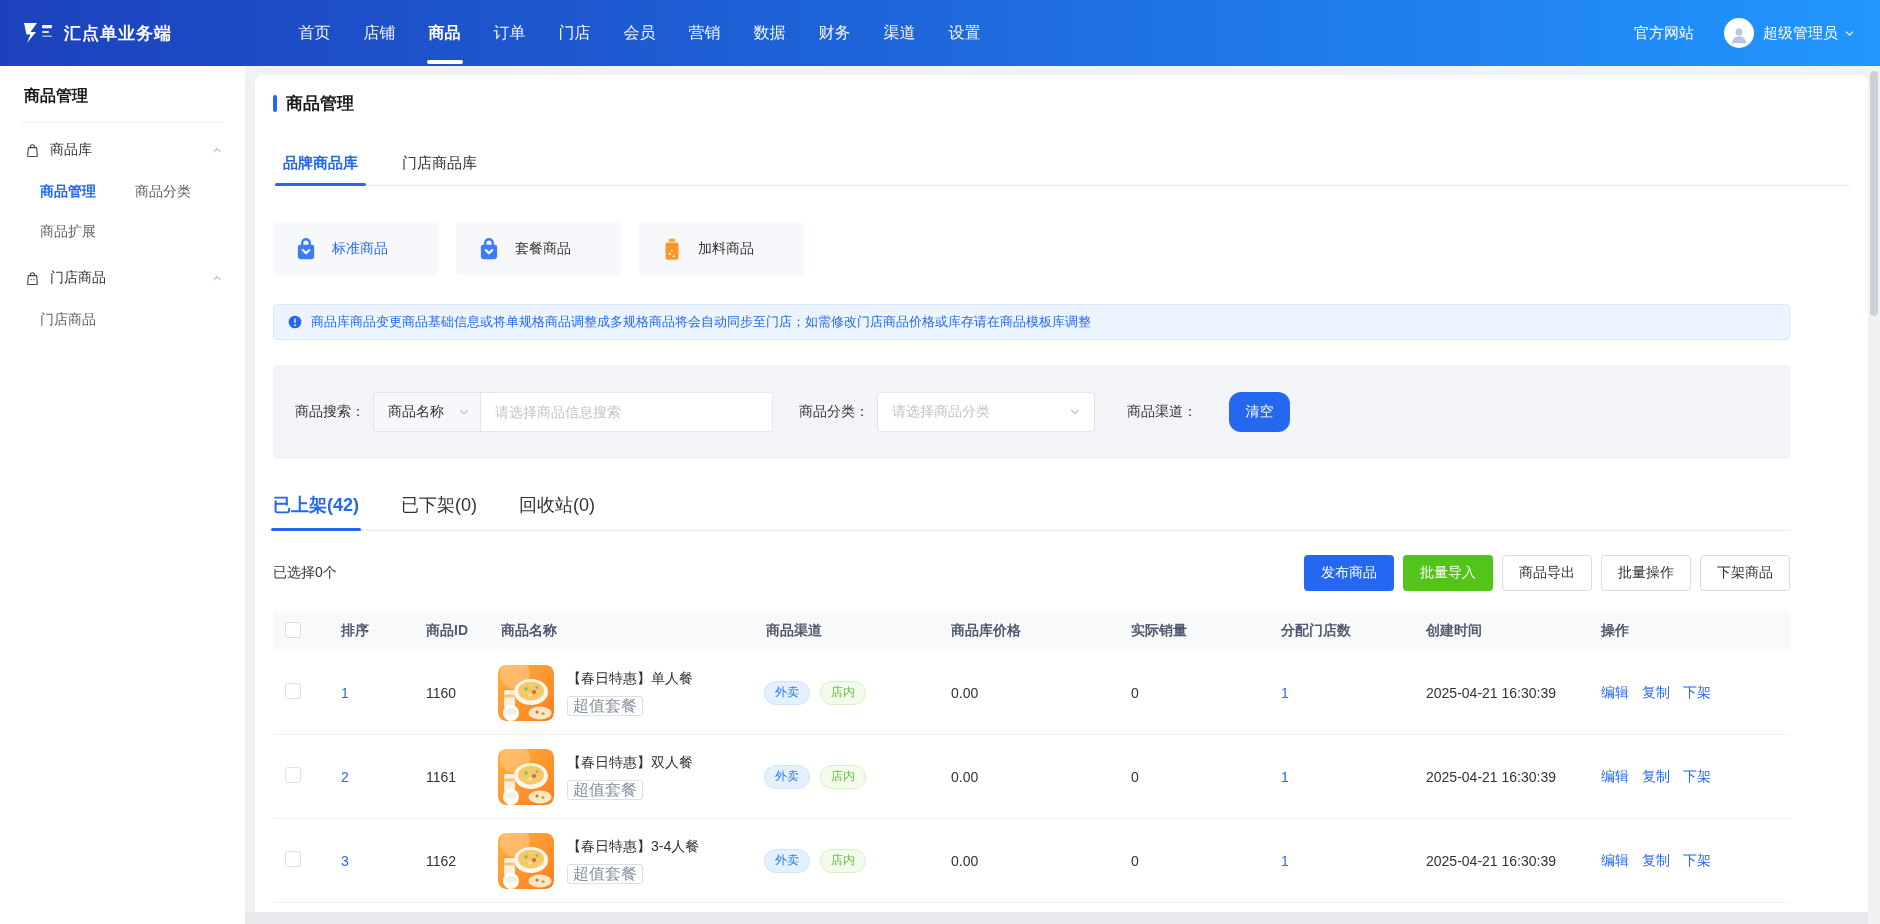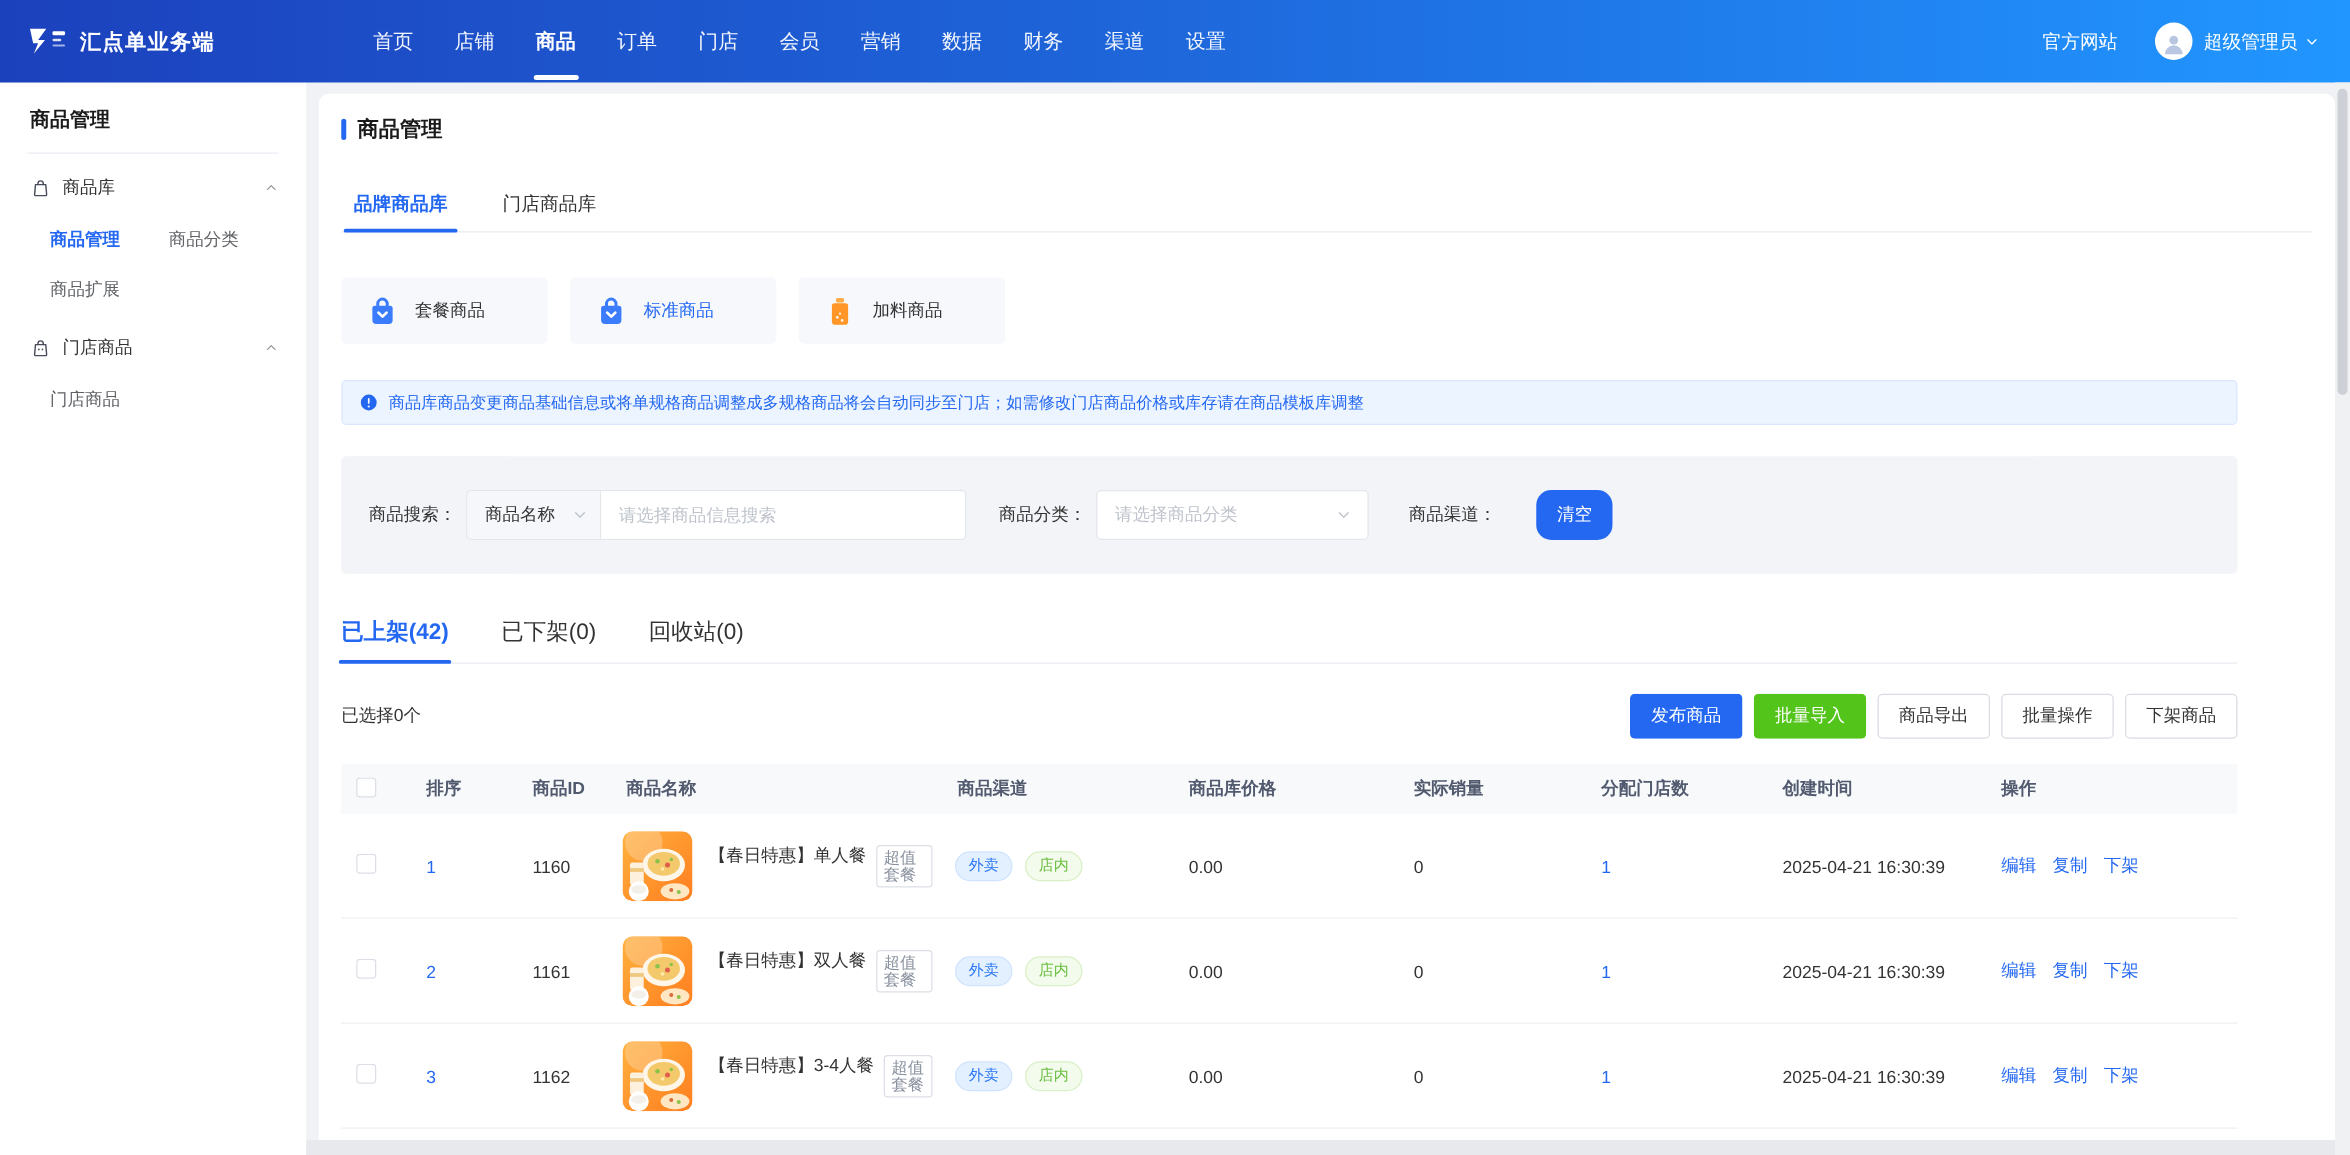--- a/index.html
+++ b/index.html
@@ -149,24 +149,24 @@
   .cell { padding-left:20px; white-space:nowrap; overflow:hidden; }
   .cell-check { padding-left:12px; }
   .checkbox {
     width:16px; height:16px; border:1px solid #dcdfe6; border-radius:3px; background:#fff;
     display:inline-block; cursor:pointer;
   }
   .trow { height:84px; border-bottom:1px solid #eef0f4; font-size:14px; color:#333; }
   .seq, .stores-link { color:#2468f2; cursor:pointer; }
   .name-cell { display:flex; align-items:center; gap:13px; padding-left:17px; }
   .thumb { width:56px; height:56px; border-radius:8px; overflow:hidden; flex-shrink:0; }
-  .name-lines { display:flex; flex-direction:row; gap:8px; }
+  .name-lines { display:flex; flex-direction:column; gap:8px; }
   .pname { font-size:14px; color:#333; white-space:nowrap; }
   .ptag {
-    align-self:flex-start; font-size:13px; color:#8a919f; border:1px solid #dcdfe6;
+    align-self:flex-start; font-size:16px; color:#8a919f; border:1px solid #dcdfe6;
     border-radius:3px; padding:2px 5px; line-height:14px; background:#fff;
   }
   .chan-tags { display:flex; gap:10px; padding-left:18px; }
   .tag-pill {
     height:24px; padding:0 10px; border-radius:12px; font-size:12px;
     display:inline-flex; align-items:center; white-space:nowrap;
   }
   .tag-takeout { background:#e3f0ff; color:#2b77f5; border:1px solid #cfe3ff; }
   .tag-instore { background:#f3fbec; color:#6abf40; border:1px solid #d9efc5; }
   .ops { display:flex; gap:13px; padding-left:20px; }
@@ -368,31 +368,31 @@
         <span class="title-bar"></span>
         <span class="page-title">商品管理</span>
       </div>
 
       <div class="lib-tabs">
           <div class="lib-tab active">品牌商品库</div>
           <div class="lib-tab">门店商品库</div>
         </div>
 
       <div class="type-cards">
+          <div class="type-card highlight">
+    <svg class="t-icon">
+              <use href="#sym-bag-filled"></use>
+            </svg>
+    <span class="t-label">标准商品</span>
+  </div>
           <div class="type-card">
     <svg class="t-icon">
               <use href="#sym-bag-filled"></use>
             </svg>
     <span class="t-label">套餐商品</span>
-  </div>
-          <div class="type-card highlight">
-    <svg class="t-icon">
-              <use href="#sym-bag-filled"></use>
-            </svg>
-    <span class="t-label">标准商品</span>
   </div>
           <div class="type-card">
     <svg class="t-icon">
               <use href="#sym-jar"></use>
             </svg>
     <span class="t-label">加料商品</span>
   </div>
         </div>
 
       <div class="notice">

